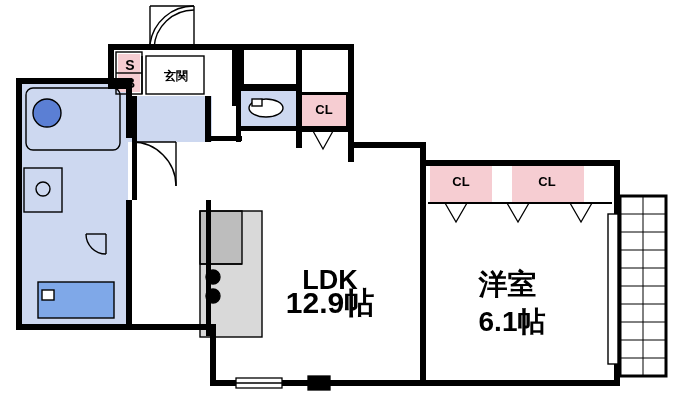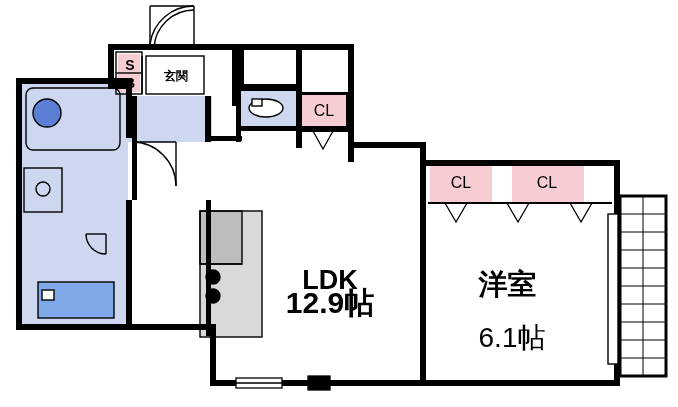--- a/index.html
+++ b/index.html
@@ -36,22 +36,22 @@
     background: #bdbdbd;
   }
   .label {
     position: absolute;
     color: #000000;
     text-align: center;
     white-space: nowrap;
     line-height: 1;
   }
   .lbl-cl {
-    font-size: 16px;
-    font-weight: normal;
+    font-size: 13px;
+    font-weight: bold;
     text-align: center;
   }
   .lbl-genkan {
     font-size: 12px;
     font-weight: bold;
   }
   .lbl-sb {
     font-size: 14px;
     font-weight: bold;
     line-height: 1.05;
@@ -65,22 +65,21 @@
     font-size: 30px;
     font-weight: bold;
     margin-top: 20px;
   }
   .lbl-yoshitsu {
     font-size: 29px;
     font-weight: bold;
   }
   .lbl-yoshitsu-size {
     font-size: 28px;
-    font-weight: normal;
-    margin-top: 16px;
+    font-weight: bold;
   }
   svg.overlay {
     position: absolute;
     left: 0;
     top: 0;
     width: 678px;
     height: 407px;
     pointer-events: none;
   }
 </style>

